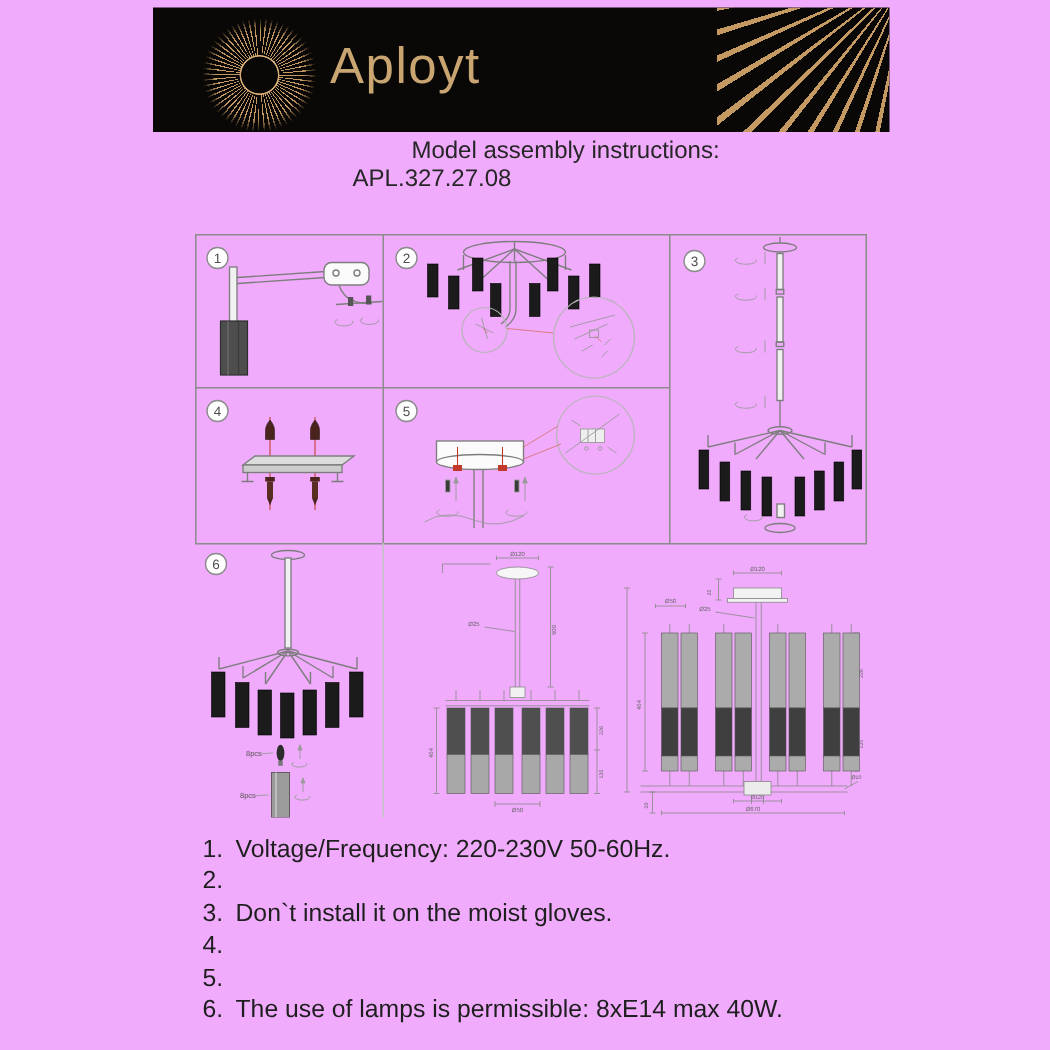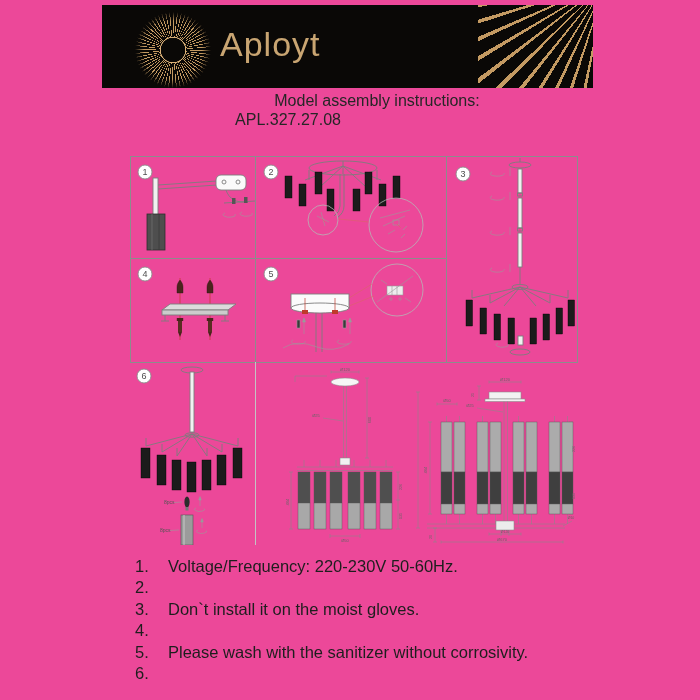--- a/index.html
+++ b/index.html
@@ -1,16 +1,16 @@
 <!DOCTYPE html>
 <html><head>
 <meta charset="utf-8">
 <style>
   html,body{margin:0;padding:0;background:#fff;}
-  #page{position:relative;width:700px;height:700px;background:#ec4899;overflow:hidden;
+  #page{position:relative;width:700px;height:700px;background:#f0abfc;overflow:hidden;
         font-family:"Liberation Sans","DejaVu Sans",sans-serif;}
   
   .banner{position:absolute;left:102px;top:5px;width:491px;height:83px;background:#0a0806;overflow:hidden;}
   .sunburst{position:absolute;left:30px;top:4px;width:82px;height:82px;border-radius:50%;
     background:
       radial-gradient(circle at 50% 50%, transparent 0 29px, #0a0806 38px),
       radial-gradient(circle at 50% 50%, #0a0806 0 12px, transparent 12.5px),
       radial-gradient(circle at 50% 50%, transparent 0 11px, #d9b078 11px 13px, transparent 13.5px),
       repeating-conic-gradient(from 0deg, #c49a62 0deg 1.7deg, transparent 1.7deg 6deg);}
   .brand{position:absolute;left:118px;top:20px;font-size:34px;font-weight:500;color:#c9a572;letter-spacing:1px;}
@@ -33,21 +33,21 @@
   .redl{stroke:#d66a5e;stroke-width:0.5;fill:none;}
   .shade{fill:#1b1b1b;stroke:#000;stroke-width:0.4;}
   .dim{stroke:#8a8a8a;stroke-width:0.55;fill:none;}
   .dimt{font-size:4px;fill:#666;text-anchor:middle;}
   .dimts{font-size:3.5px;fill:#666;text-anchor:middle;}
   .lbl{font-size:5px;fill:#555;}
   
   .list{position:absolute;left:135px;top:556px;width:470px;}
   .inst-row{display:flex;font-size:16.5px;color:#1e1e1e;line-height:21.4px;}
   .inst-num{width:22px;flex:0 0 22px;}
-  .inst-txt{margin-left:11px;white-space:nowrap;}
+  .inst-txt{white-space:nowrap;}
 </style>
 </head>
 <body>
 
 <div id="page">
 
   <div class="banner">
     <div class="sunburst"></div>
     <div class="brand">Aployt</div>
     <div class="rayfan"></div>
@@ -467,20 +467,20 @@
     </div>
     <div class="inst-row">
       <span class="inst-num">3.</span>
       <span class="inst-txt">Don`t install it on the moist gloves.</span>
     </div>
     <div class="inst-row">
       <span class="inst-num">4.</span>
     </div>
     <div class="inst-row">
       <span class="inst-num">5.</span>
-      <span class="inst-txt">Please wash with the sanitizer without corrosivity.</span>
     </div>
     <div class="inst-row">
       <span class="inst-num">6.</span>
+      <span class="inst-txt">The use of lamps is permissible: 8xE14 max 40W.</span>
     </div>
   </div>
 
 </div>
 
 </body></html>

